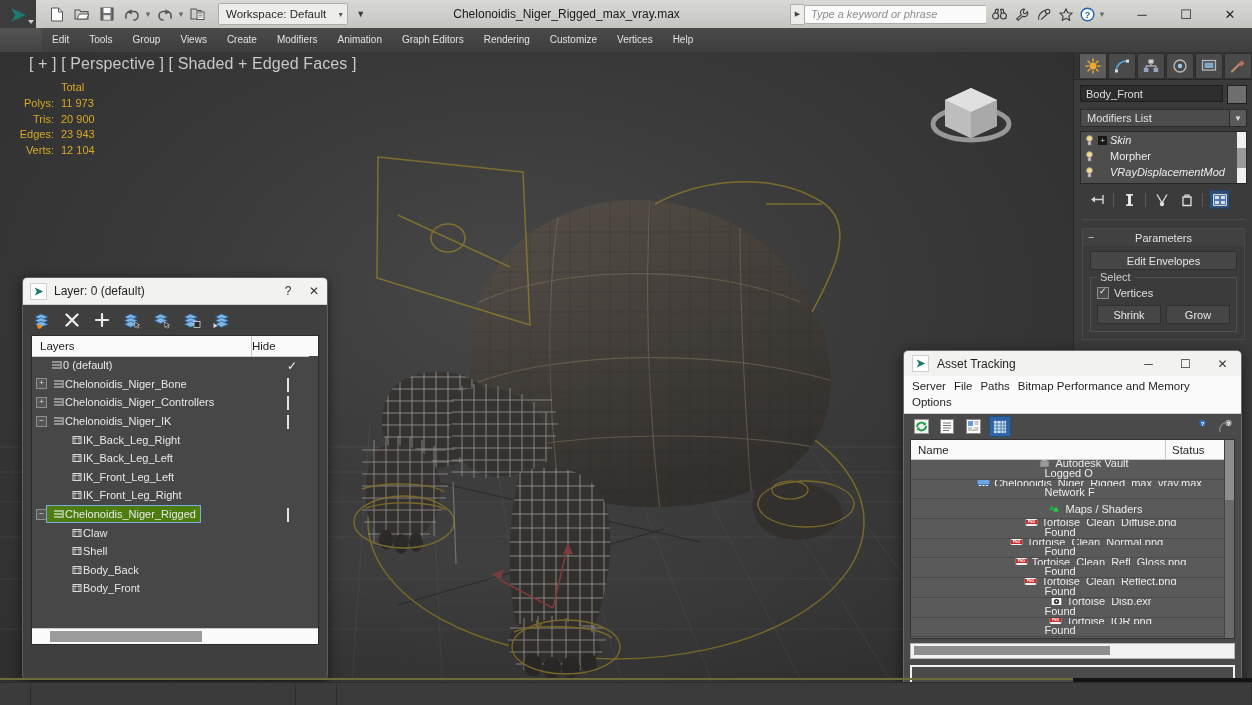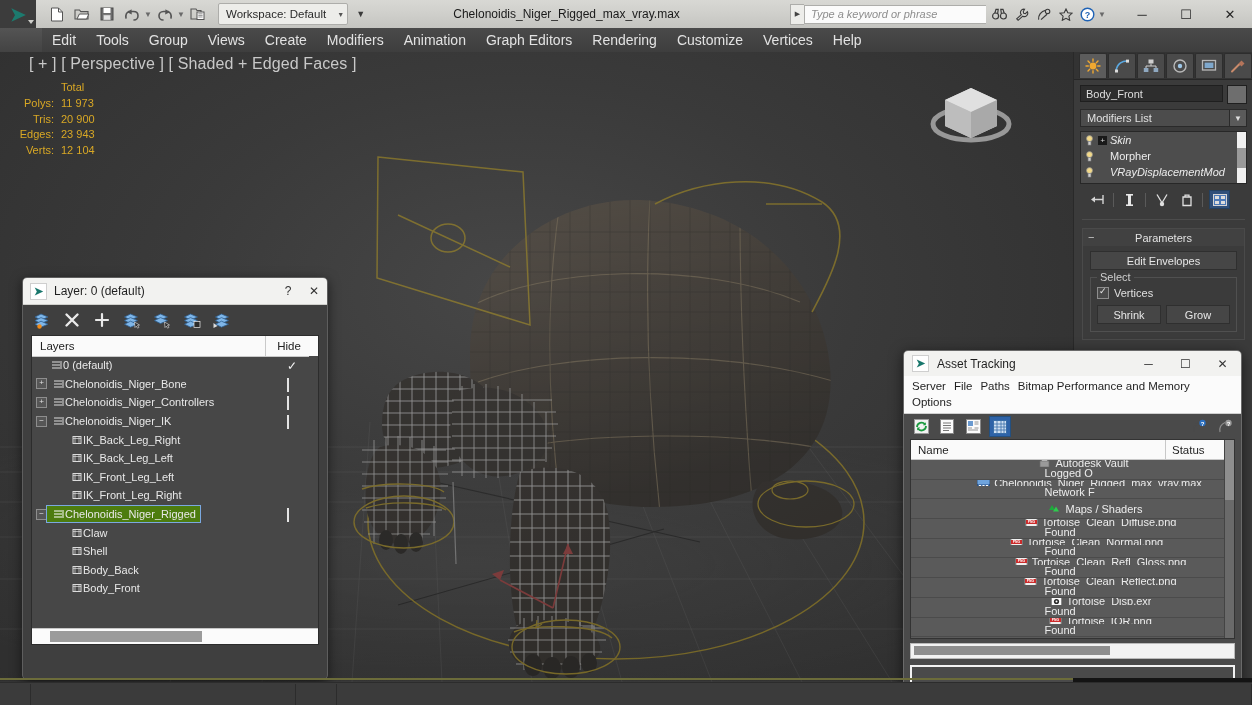--- a/index.html
+++ b/index.html
@@ -58,21 +58,21 @@
   .wbtn{width:44px;height:27px;display:flex;align-items:center;justify-content:center;color:#252525;font-size:13px;}
 
   
   .menubar{
     position:absolute;left:0;top:28px;width:1252px;height:24px;
     background:linear-gradient(to bottom,#4a4a4a 0%,#3e3e3e 100%);
     border-bottom:1px solid #2b2b2b;
     display:flex;align-items:center;
   }
   .menubar .spacer{width:42px;height:24px;background:linear-gradient(to bottom,#545454,#434343);}
-  .menuitem{padding:0 10px;height:24px;line-height:24px;font-size:14px;color:#e2e2e2;white-space:nowrap;}
+  .menuitem{padding:0 10px;height:24px;line-height:24px;font-size:10px;color:#e2e2e2;white-space:nowrap;}
 
   
   .viewport{
     position:absolute;left:0;top:52px;width:1073px;height:630px;
     background:
       radial-gradient(ellipse 760px 470px at 48% 38%, #474747 0%, #3a3a3a 45%, #2e2e2e 100%);
     overflow:hidden;
   }
   .vp-label{position:absolute;left:7px;top:3px;font-size:16px;color:#c8c8c8;letter-spacing:0.1px;padding-left:22px;}
   .stats{position:absolute;left:8px;top:28px;color:#d9a825;font-size:11px;line-height:15.8px;}
@@ -145,21 +145,21 @@
     align-items:center;justify-content:center;color:#19776c;font-size:11px;font-weight:bold;}
   .ldtitletext{margin-left:7px;font-size:12px;color:#1f1f1f;flex:1;}
   .ldbtn{width:26px;height:26px;display:flex;align-items:center;justify-content:center;color:#333;font-size:12px;}
   .ldtoolbar{height:30px;background:#3f3f3f;display:flex;align-items:center;padding-left:9px;gap:10px;}
   .lticon{width:20px;height:20px;display:flex;align-items:center;justify-content:center;}
   .ldlistwrap{margin:0 8px;height:308px;background:#474747;border:1px solid #2c2c2c;position:relative;overflow:hidden;}
   .ldheader{height:20px;background:#fafafa;display:flex;align-items:center;
     border-bottom:1px solid #c9c9c9;color:#222;font-size:11.5px;}
   .ldheader .hname{flex:1;padding-left:8px;}
   .ldheader .hsplit{width:1px;height:20px;background:#c9c9c9;}
-  .ldheader .hhide{width:46px;text-align:center;padding-right:6px;}
+  .ldheader .hhide{width:46px;text-align:left;padding-right:20px;}
   .ldrows{position:absolute;left:0;top:20px;right:9px;bottom:16px;overflow:hidden;}
   .ldrow{height:18.6px;display:flex;align-items:center;font-size:11px;color:#e8e8e8;position:relative;}
   .ldrow.sel .namewrap{background:#4d7c0f;outline:1px solid #7aa8e0;}
   .expand{width:9px;height:9px;border:1px solid #8e8e8e;background:#565656;color:#e0e0e0;
     font-size:8px;line-height:7px;text-align:center;margin-left:4px;flex:none;}
   .expand.blank{border:none;background:transparent;}
   .layericon{width:13px;height:13px;margin-left:3px;flex:none;display:flex;align-items:center;justify-content:center;}
   .namewrap{display:flex;align-items:center;height:16px;padding:0 4px 0 2px;flex:none;}
   .ldname{white-space:nowrap;font-size:11px;}
   .ldrow .hidecell{position:absolute;left:255px;top:4px;width:11px;height:11px;}

